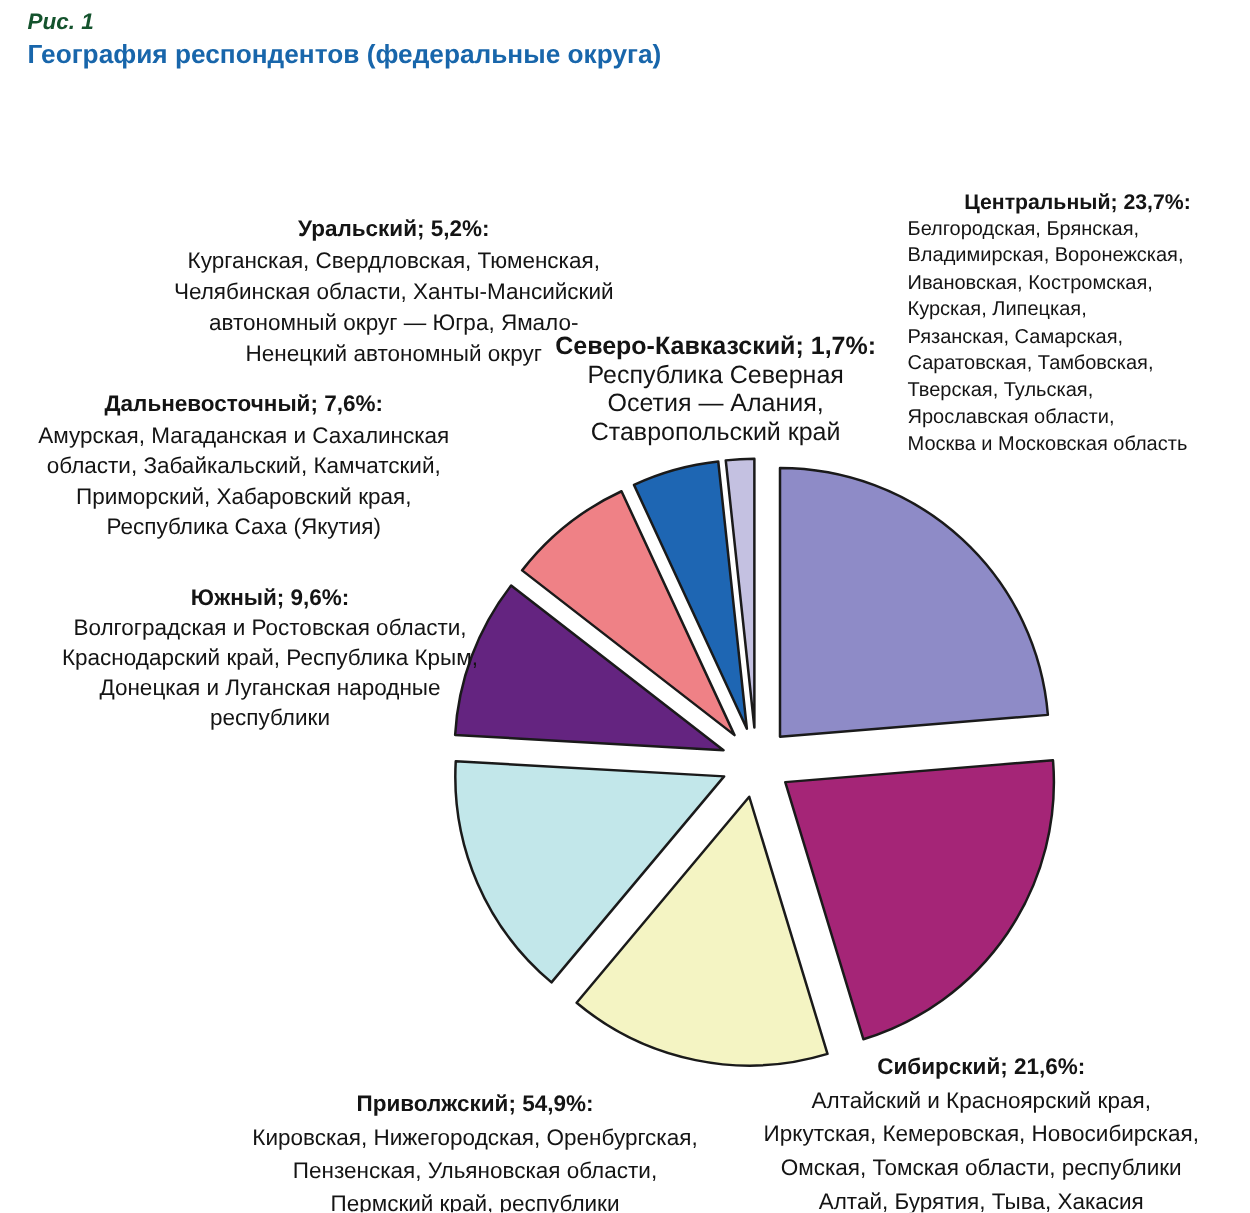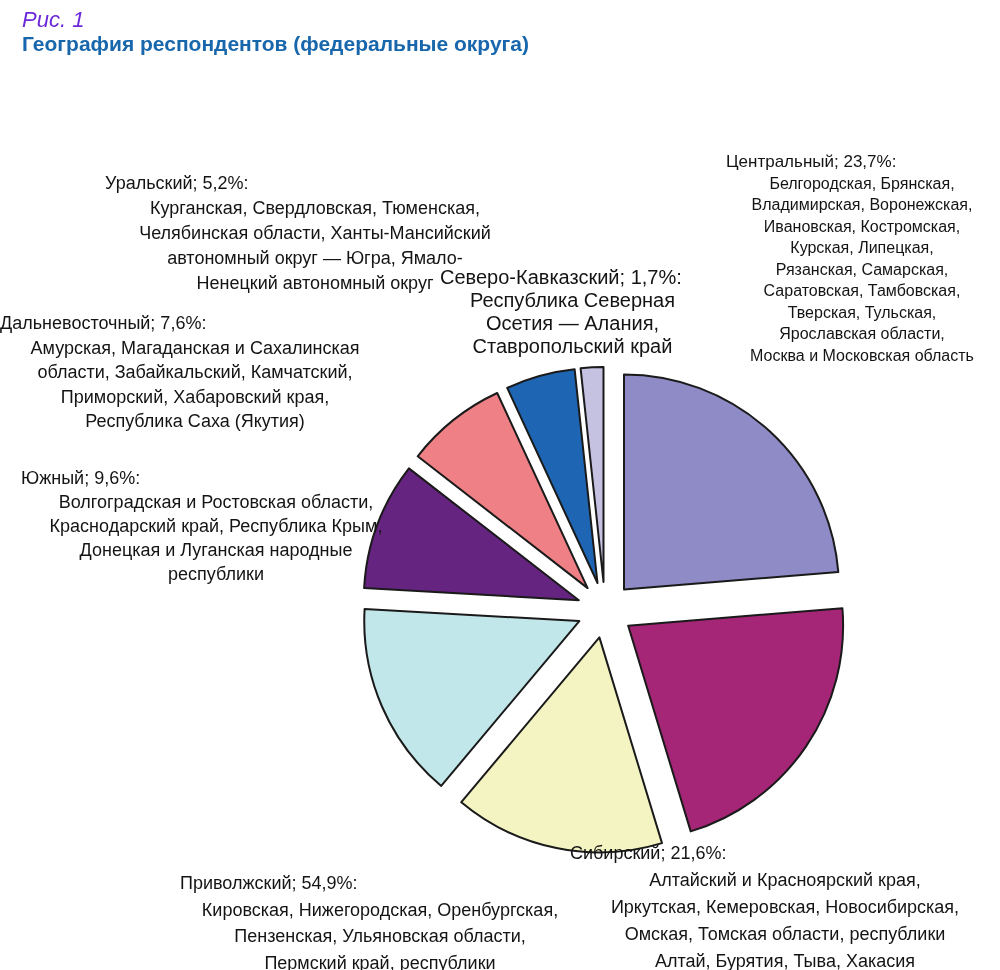--- a/index.html
+++ b/index.html
@@ -1,24 +1,24 @@
 <!DOCTYPE html>
 <html><head>
 <meta charset="utf-8">
 <style>
   html,body{margin:0;padding:0;background:#fff;}
   .canvas{position:relative;width:1000px;height:970px;background:#ffffff;overflow:hidden;
           font-family:"Liberation Sans", sans-serif;color:#141414;}
-  .fig-label{position:absolute;left:22px;top:7px;font-size:22px;font-weight:400;font-style:italic;color:#6d28d9;}
+  .fig-label{position:absolute;left:22px;top:7px;font-size:18px;font-weight:700;font-style:italic;color:#14532d;}
   .fig-title{position:absolute;left:22px;top:32px;font-size:21px;font-weight:700;color:#1866ab;}
   svg.pie{position:absolute;left:0;top:0;}
   .ann{position:absolute;text-align:center;}
-  .ann .hdr{font-weight:400;text-align:left;}
+  .ann .hdr{font-weight:700;text-align:center;}
   .ann .body{white-space:pre-line;}
-  .ann.left-body .body{text-align:center;}
+  .ann.left-body .body{text-align:left;}
 </style>
 </head>
 <body>
 
 <div class="canvas">
 
   <div class="fig-label">Рис. 1</div>
   <div class="fig-title">География респондентов (федеральные округа)</div>
 
   <svg class="pie" id="pie-svg" width="1000" height="970" viewBox="0 0 1000 970">

